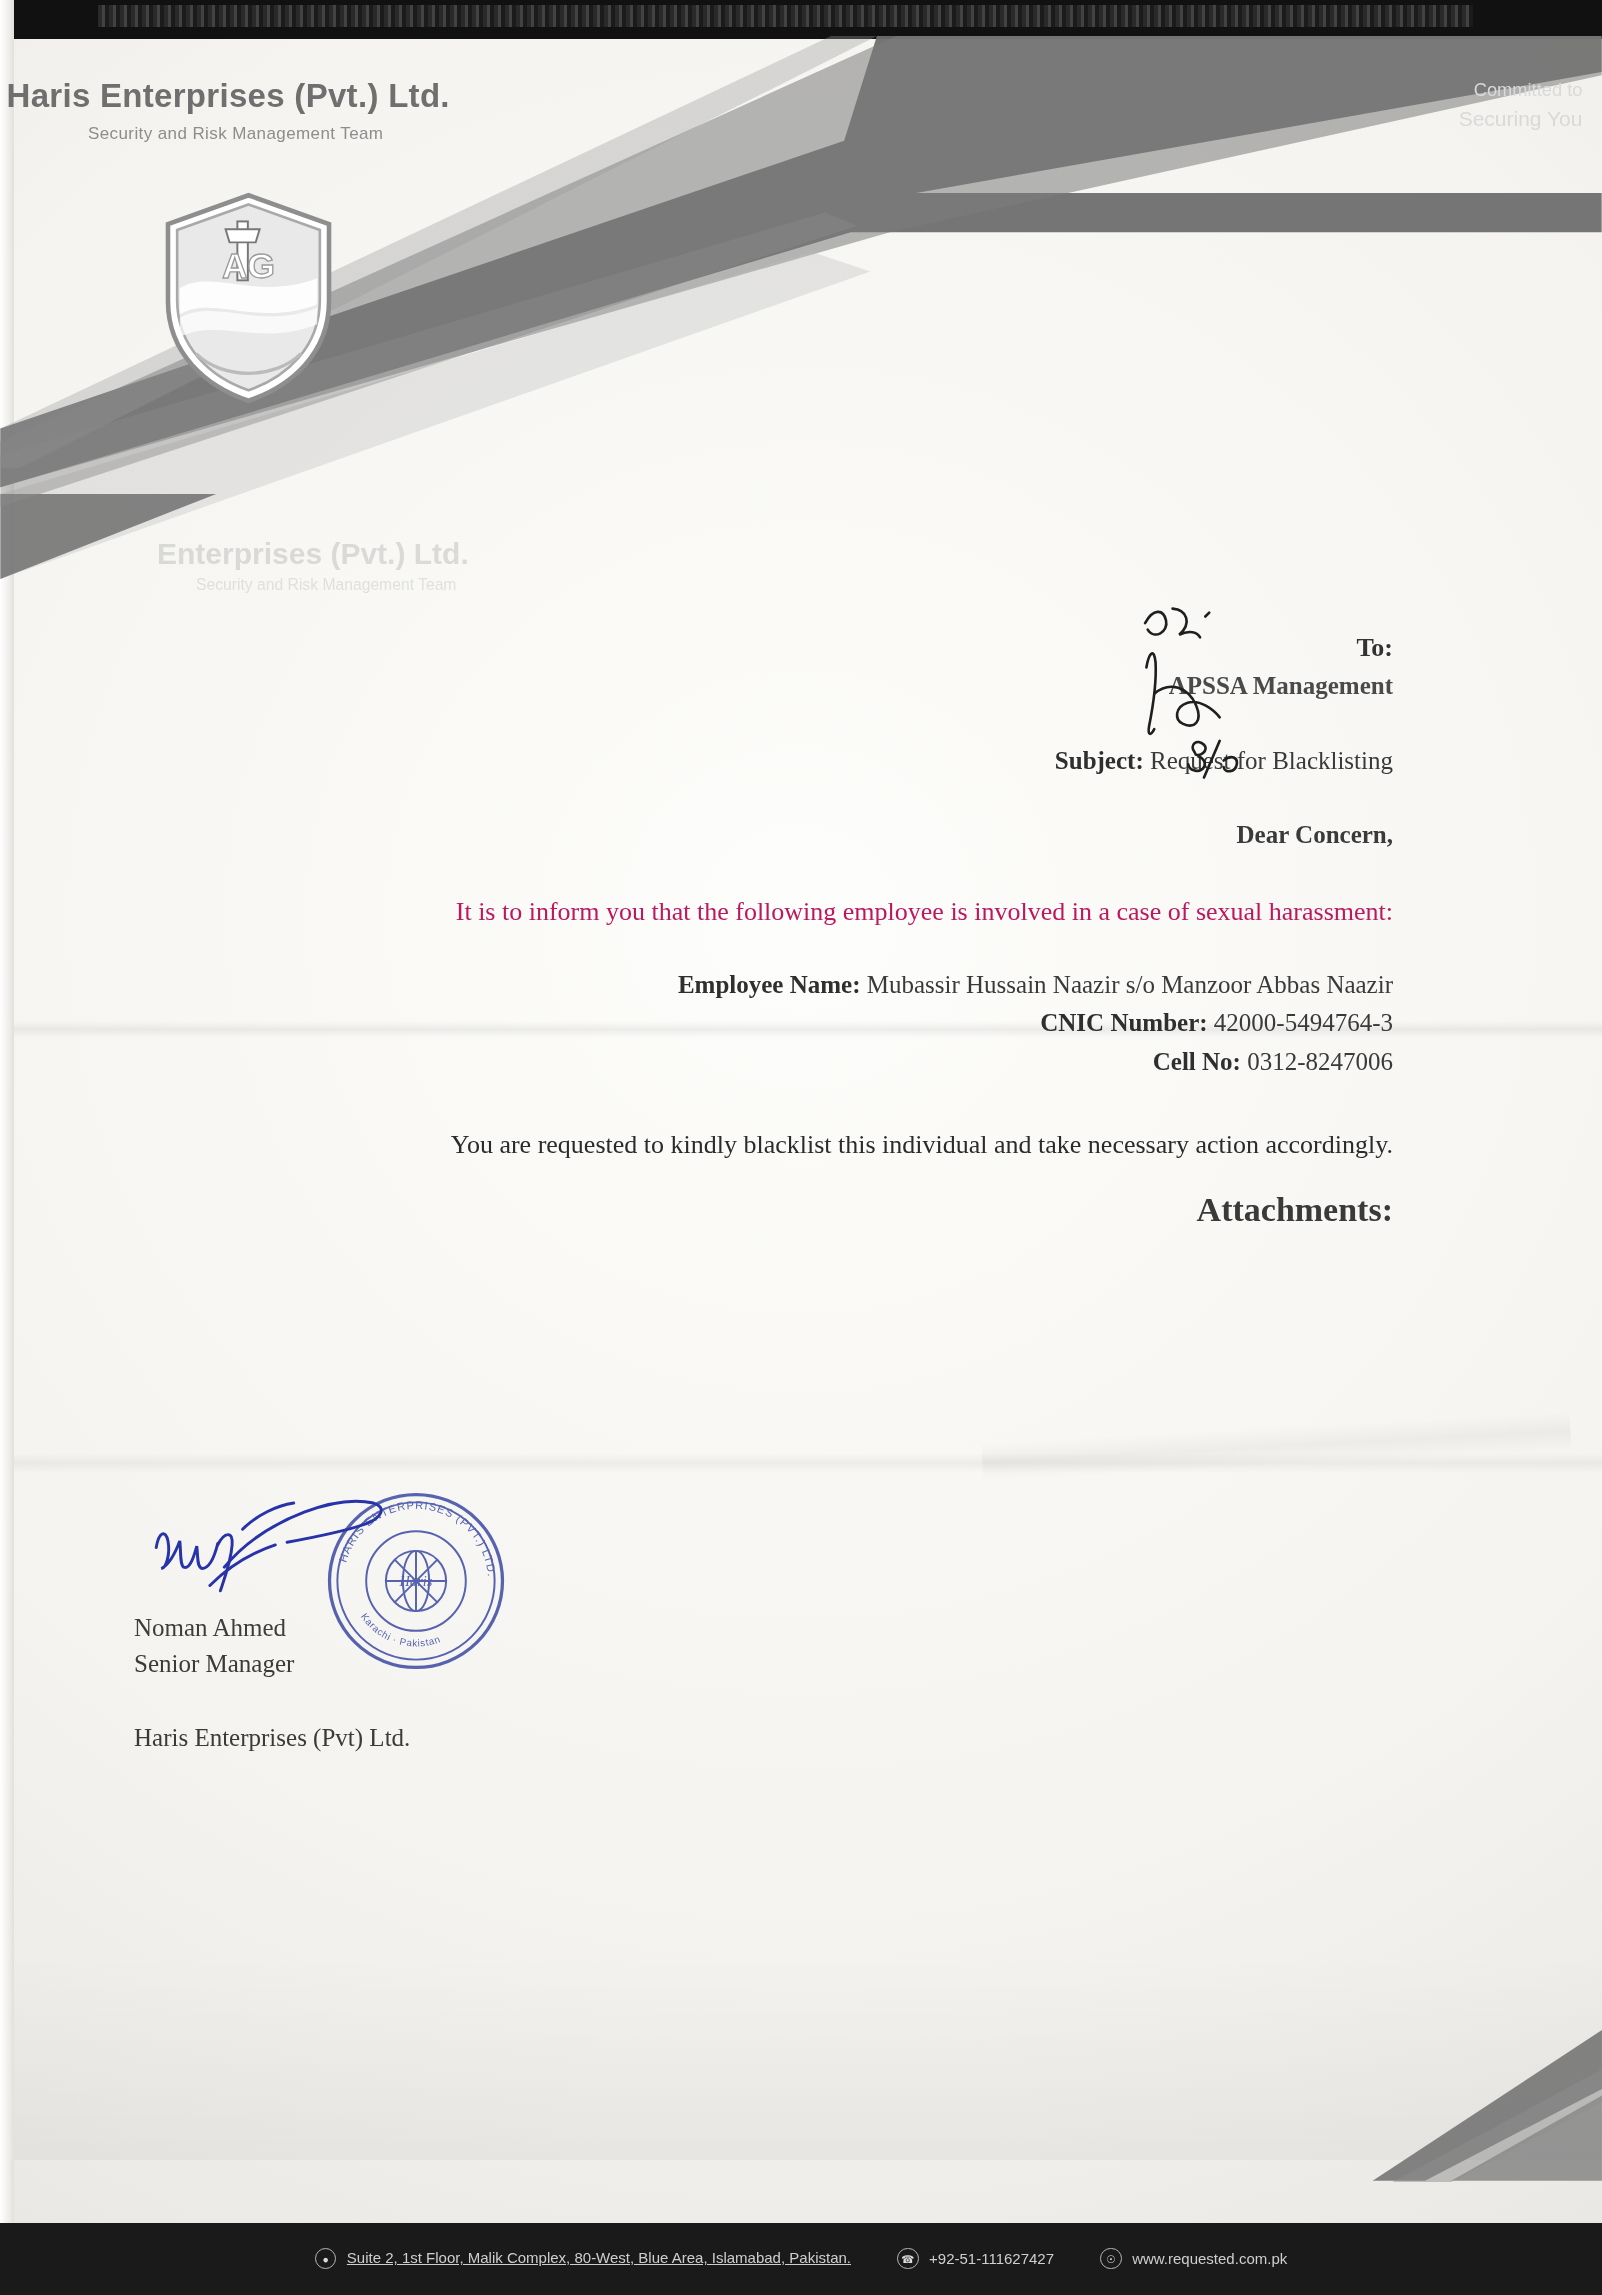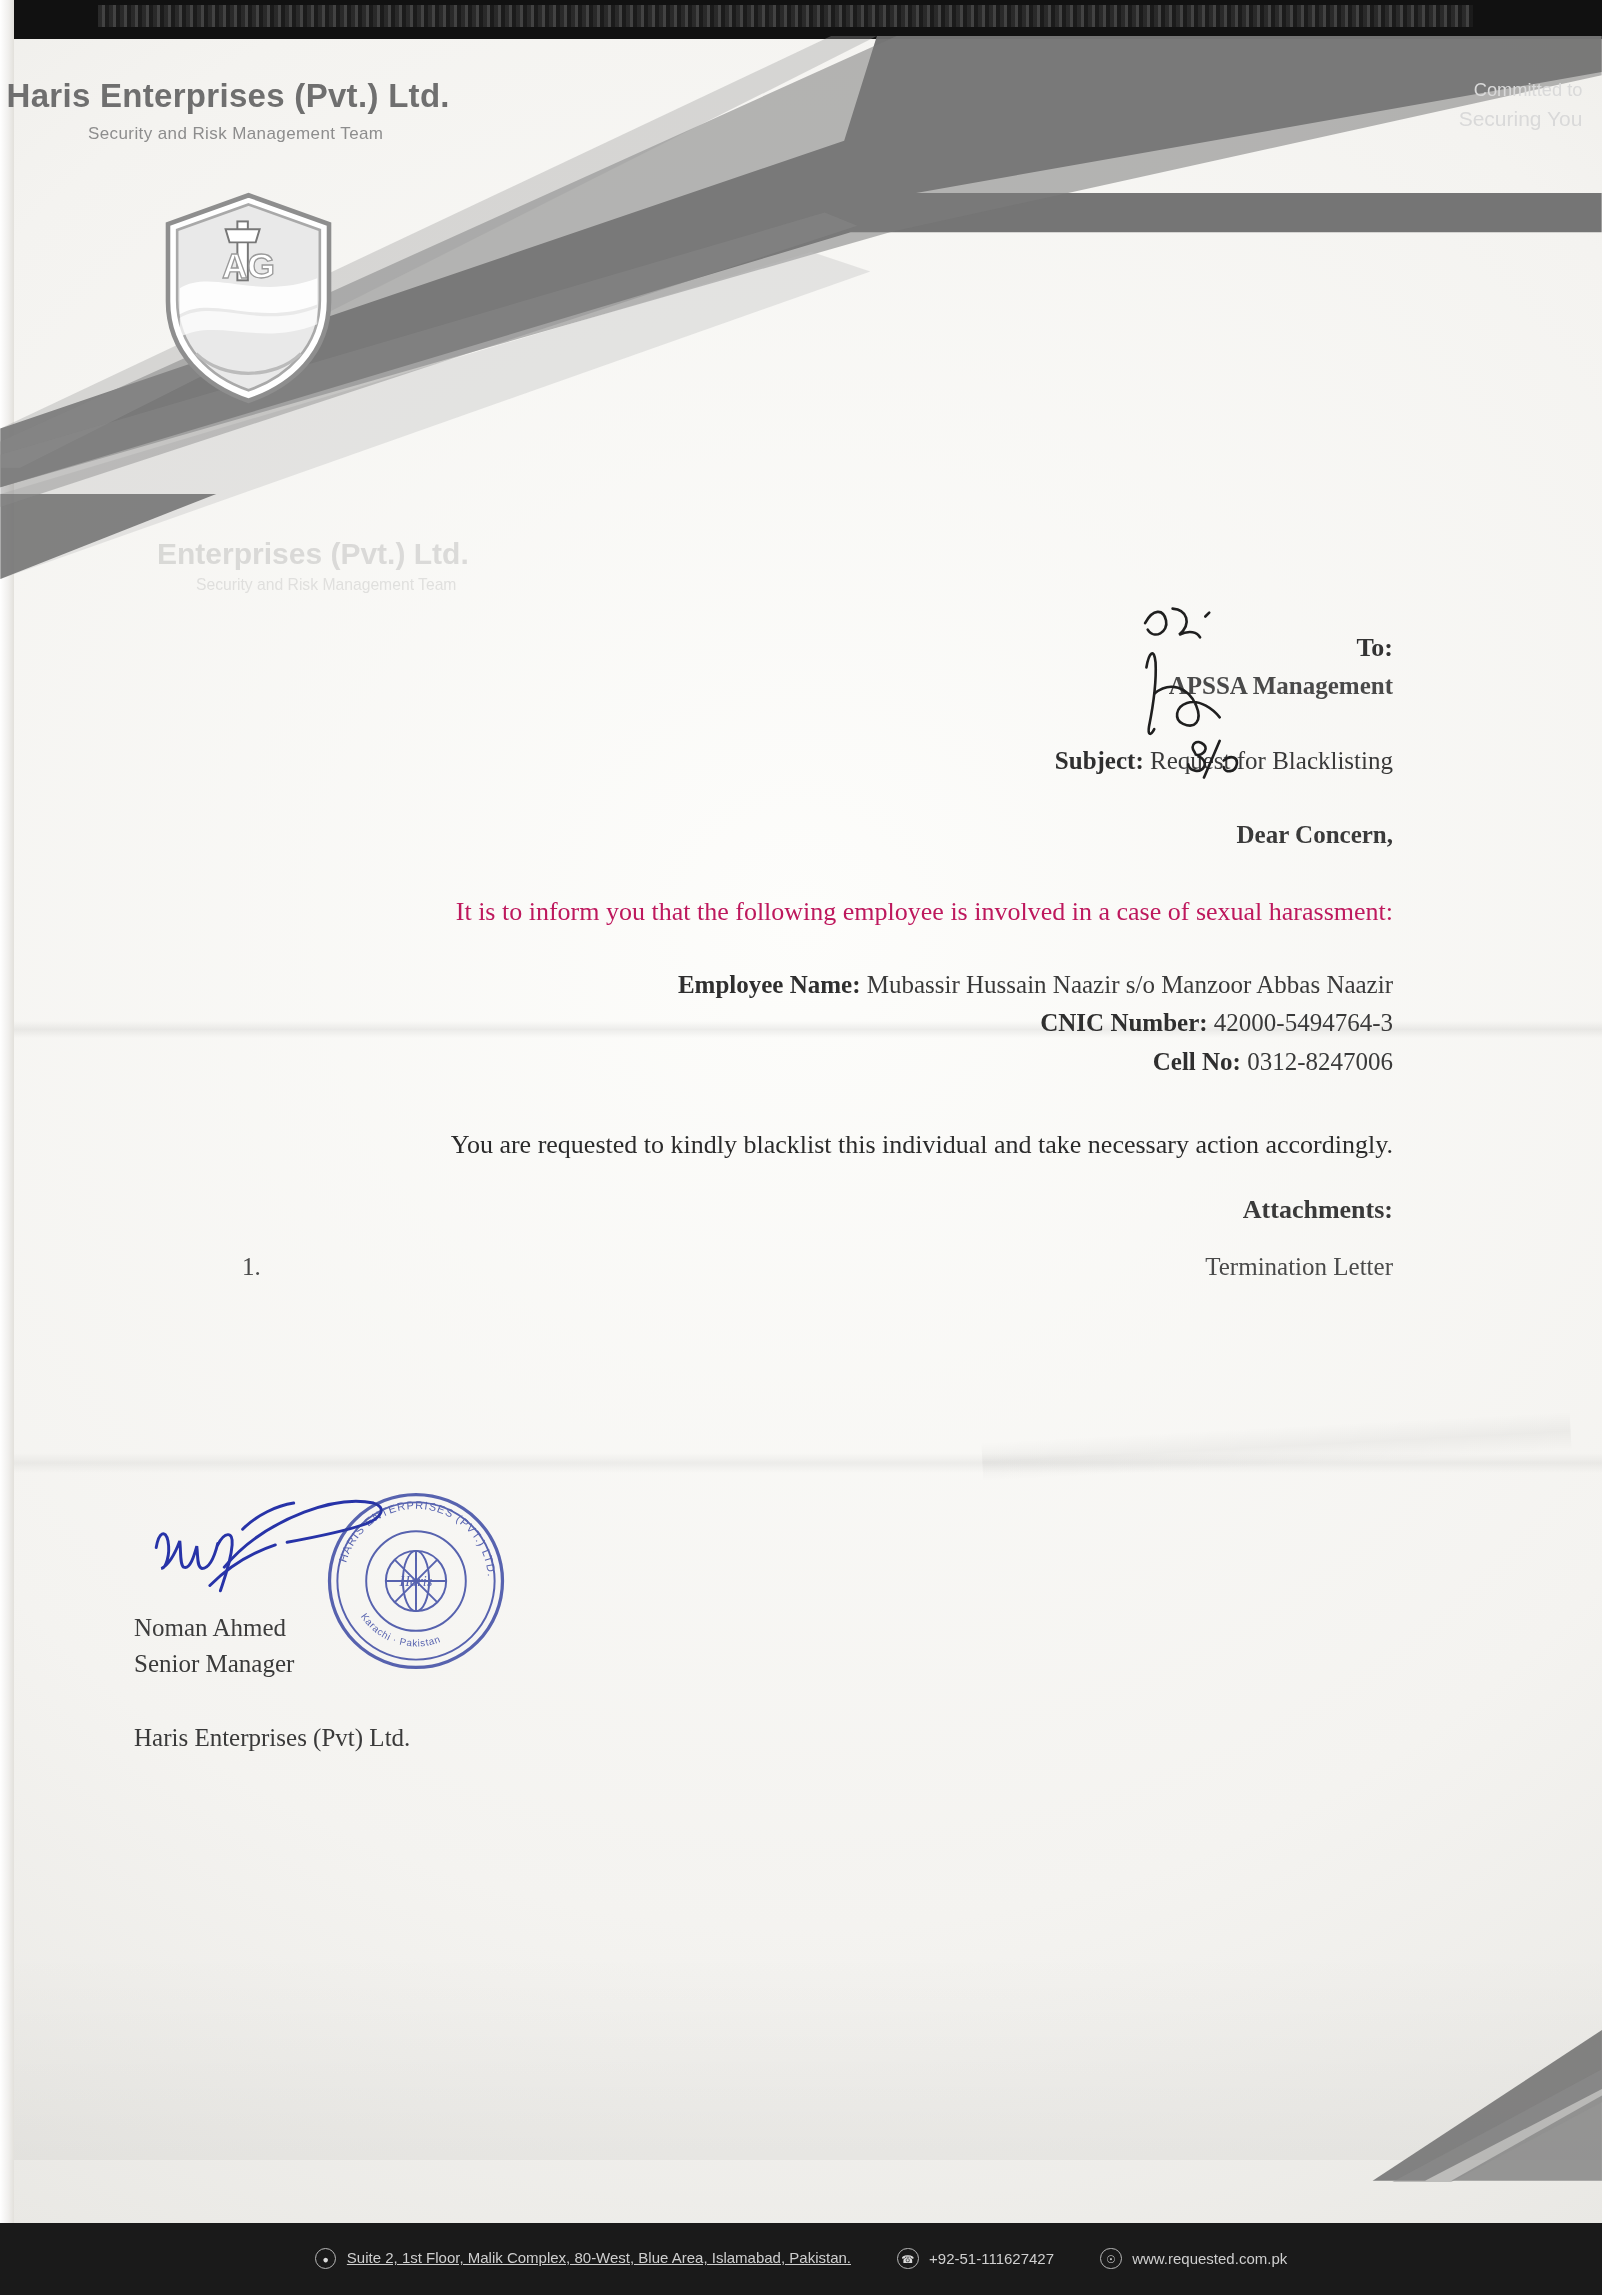--- a/index.html
+++ b/index.html
@@ -133,21 +133,21 @@
     text-align: right;
   }
   .body-text .bold { font-weight: bold; color: #2f2f2f; }
   .to-line { font-weight: bold; font-size: 26px; color: #333; }
   .to-val { font-size: 25px; color: #4a4a4a; font-weight: bold; }
   .subject { margin-top: 37px; }
   .dear { margin-top: 37px; font-weight: bold; }
   .para { margin-top: 38px; font-size: 26px; color: #be185d; margin-left: 24px; }
   .emp-block { margin-top: 35px; line-height: 1.55; }
   .req { margin-top: 43px; font-size: 26px; color: #2b2b2b; }
-  .attach { margin-top: 26px; font-weight: bold; font-size: 26px; }
+  .attach { margin-top: 20px; font-weight: bold; font-size: 34px; }
   .attach-list {
     margin: 19.6px 0 0 0;
     padding-left: 118px;
     font-size: 25px;
     color: #4a4a4a;
   }
   .attach-list li { margin: 0; }
 
   
   .sign-block {
@@ -294,23 +294,20 @@
       </div>
       <div>
         <span class="bold">Cell No:</span>
         <span>0312-8247006</span>
       </div>
     </div>
 
     <div class="req">You are requested to kindly blacklist this individual and take necessary action accordingly.</div>
 
     <div class="attach">Attachments:</div>
-    <ol class="attach-list">
-      <li>Termination Letter</li>
-    </ol>
   </div>
 
   <div class="ok-mark">
     <svg width="216" height="216" viewBox="0 0 330 330" xmlns="http://www.w3.org/2000/svg">
       <g stroke="#1f1f1f" stroke-width="4" fill="none" stroke-linecap="round">
         <path d="M20 52 C32 30 48 30 52 48 C56 66 34 78 24 62"></path>
         <path d="M62 30 C84 32 92 52 72 70 C88 62 100 66 104 74"></path>
         <path d="M112 42 L118 36"></path>
 
         <path d="M22 120 C26 96 34 90 36 112 C38 150 30 190 26 210 C24 222 28 226 34 214"></path>

